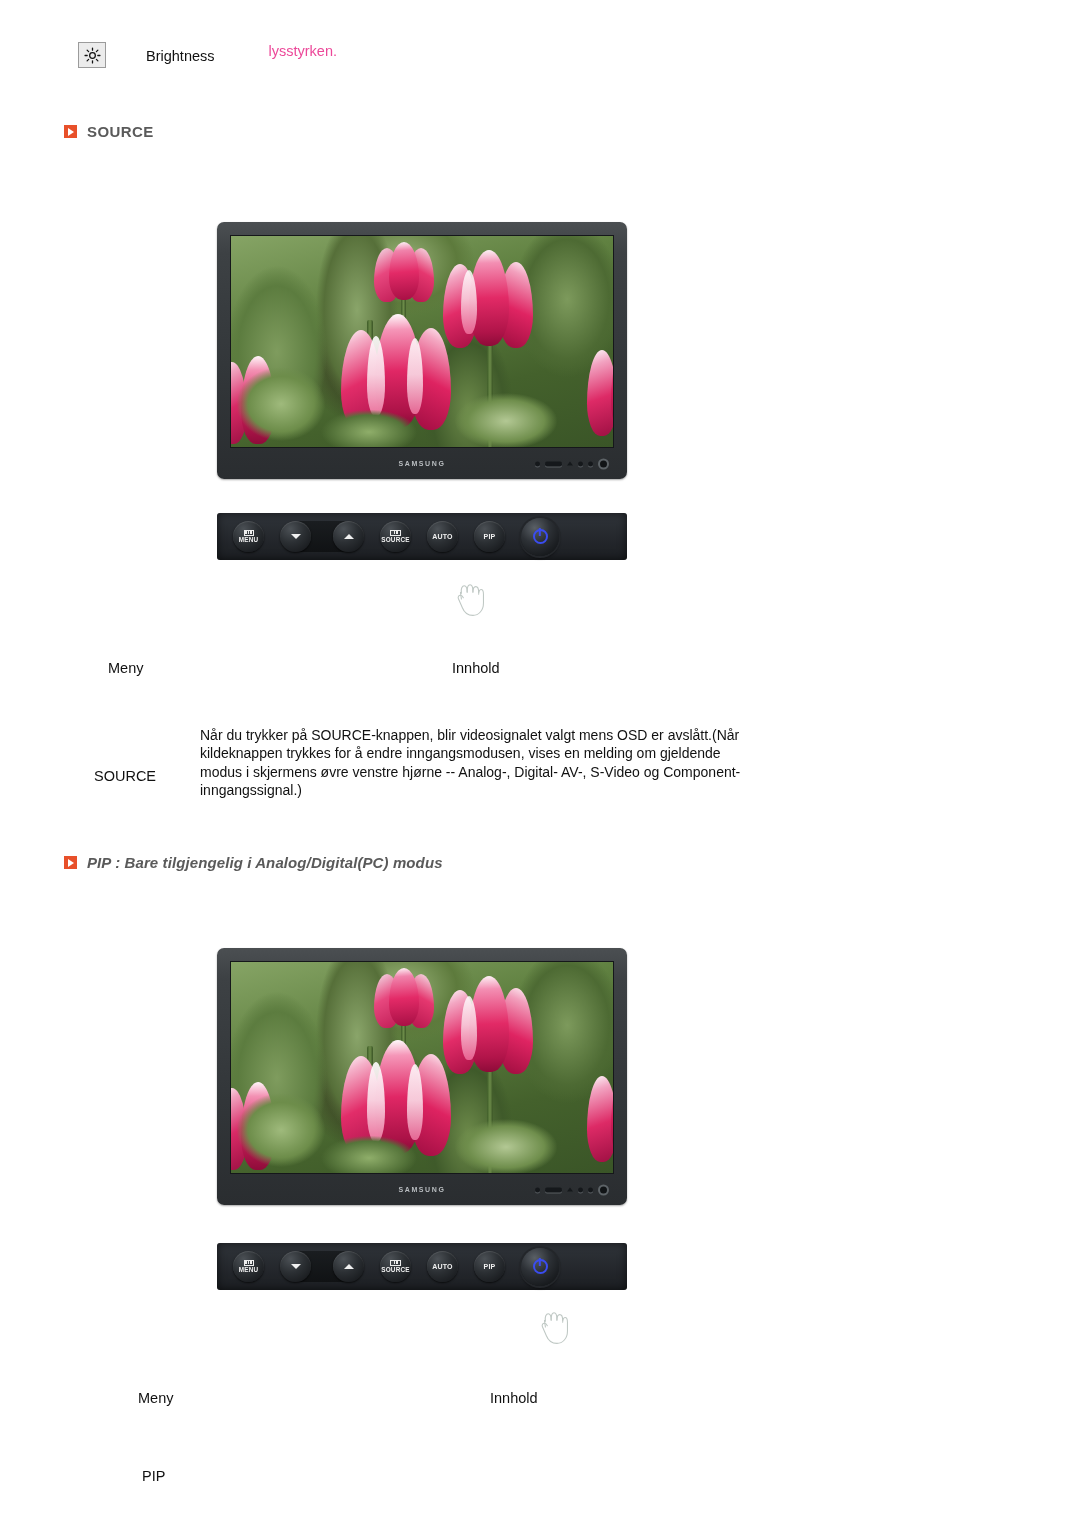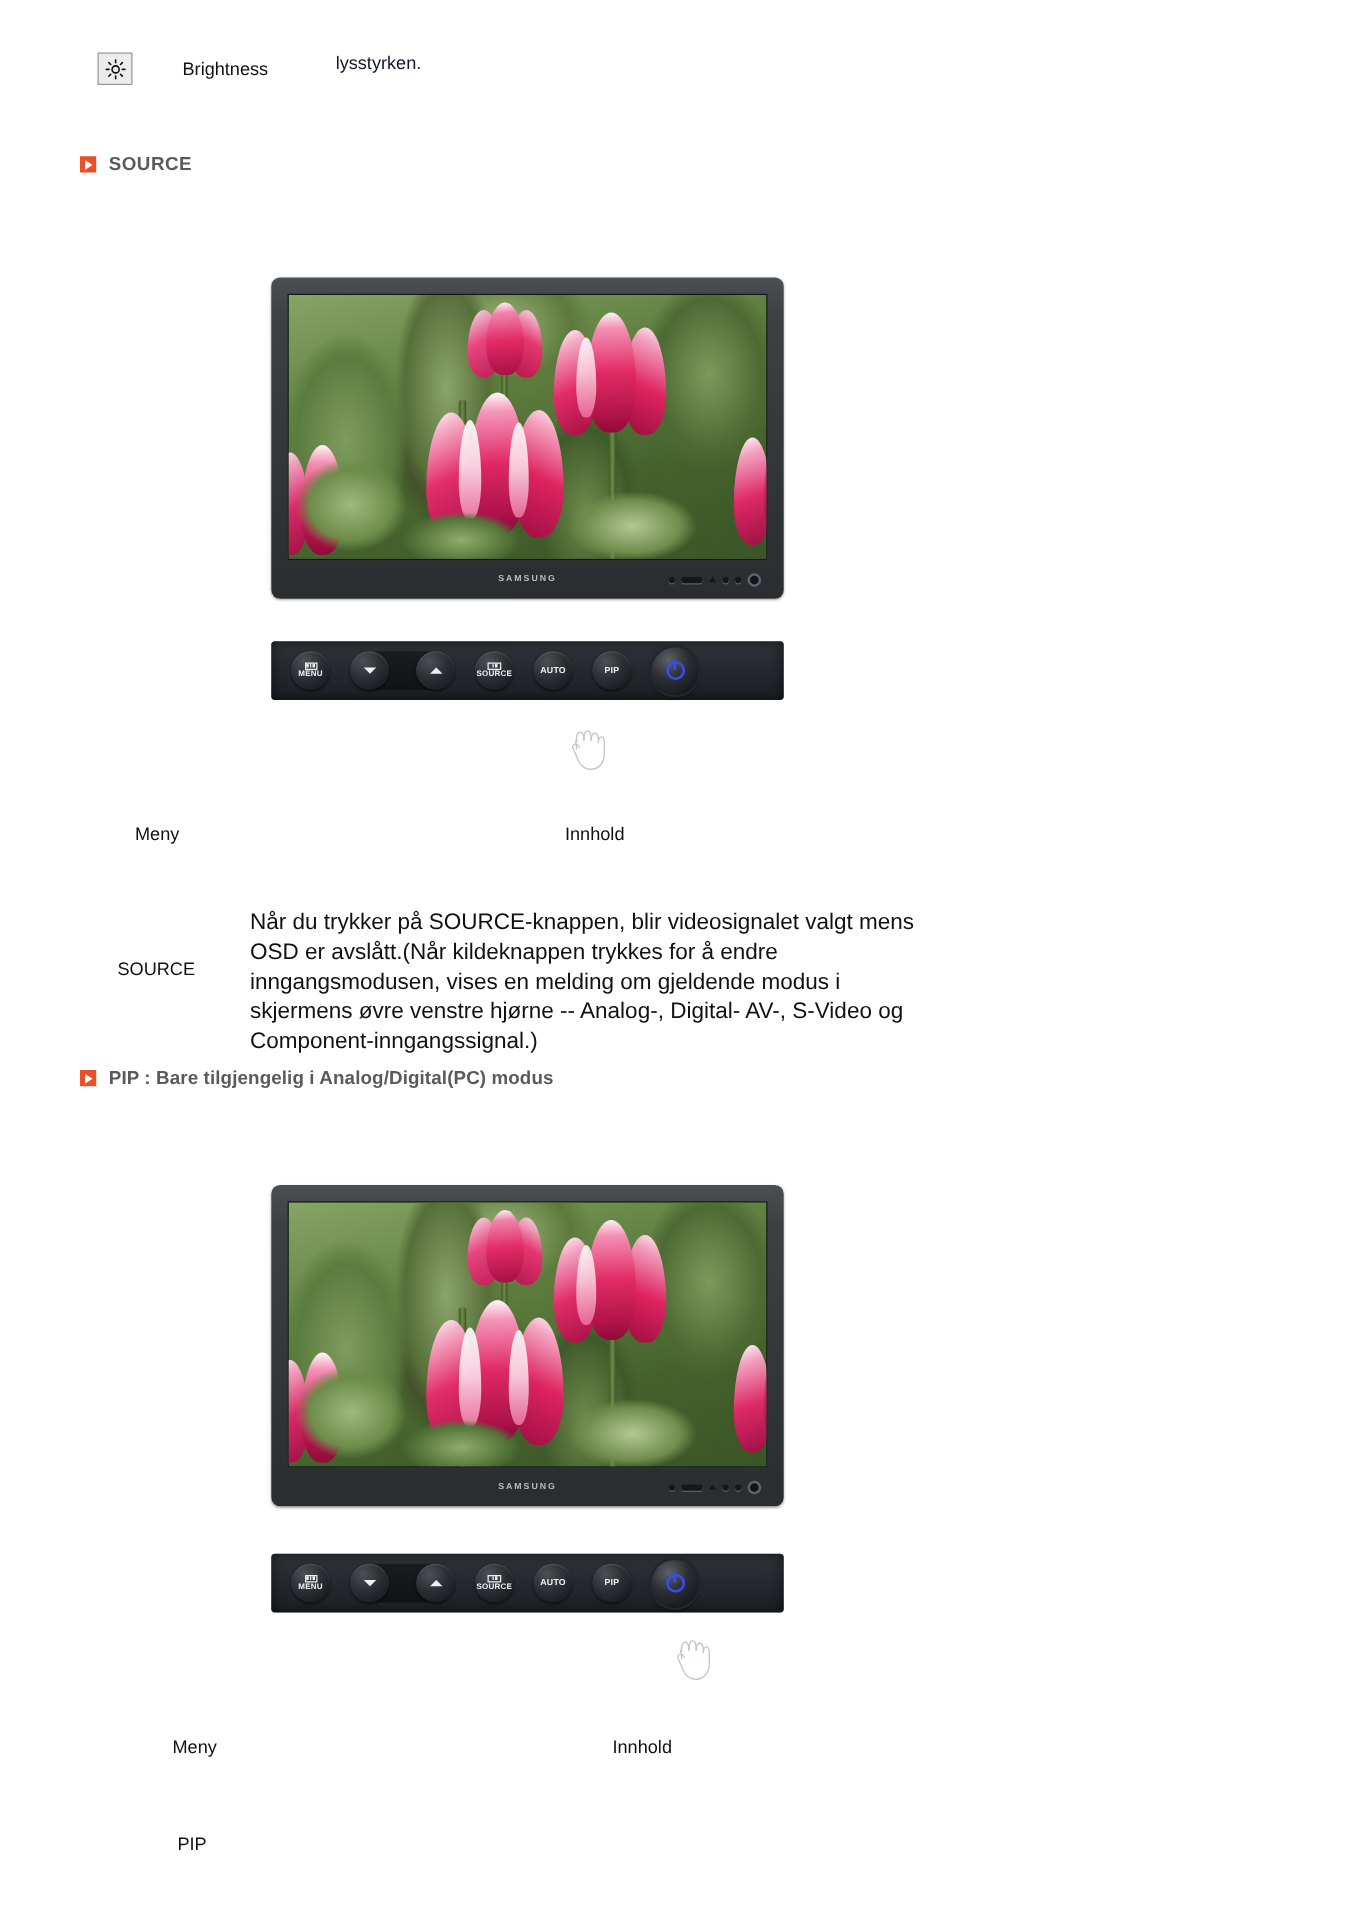--- a/index.html
+++ b/index.html
@@ -37,21 +37,21 @@
   }
   .bright-label {
     font-size: 14.5px;
     color: #111;
     margin-left: 40px;
     margin-top: 6px;
     white-space: nowrap;
   }
   .bright-desc {
     font-size: 14.5px;
-    color: #0f172a;
+    color: #ec4899;
     margin-left: 54px;
     margin-top: 1px;
     white-space: nowrap;
   }
 
   
   .section-head {
     position: absolute;
     display: flex;
     align-items: center;
@@ -78,21 +78,21 @@
   .section-head .head-text {
     margin-left: 10px;
     font-size: 15px;
     font-weight: bold;
     color: #5a5a5a;
     letter-spacing: 0.4px;
     white-space: nowrap;
   }
   #source-head { left: 64px; top: 123px; }
   #pip-head    { left: 64px; top: 854px; }
-  #pip-head .head-text { letter-spacing: 0.1px; }
+  #pip-head .head-text { letter-spacing: 0.1px; font-style: italic; }
 
   
   .figure { position: absolute; }
   .monitor {
     width: 410px;
     height: 257px;
     background: linear-gradient(180deg,#4b4f52 0%, #3d4144 12%, #33373a 55%, #2a2d30 100%);
     border-radius: 7px;
     box-sizing: border-box;
     padding: 13px 13px 0 13px;
@@ -272,21 +272,21 @@
   .tbl .hdr .c2 { position: absolute; font-size: 14.5px; color:#111; }
   .tbl .row { position: relative; }
   .tbl .row .menu-cell {
     position: absolute;
     font-size: 14.5px;
     color: #111;
     white-space: nowrap;
   }
   .tbl .row .content-cell {
     position: absolute;
-    font-size: 18px;
+    font-size: 14px;
     color: #111;
     line-height: 1.32;
   }
   .warn {
     color: #e8502a;
     display: block;
     margin-top: 1px;
     padding-left: 14px;
     text-indent: -14px;
     line-height: 1.32;

